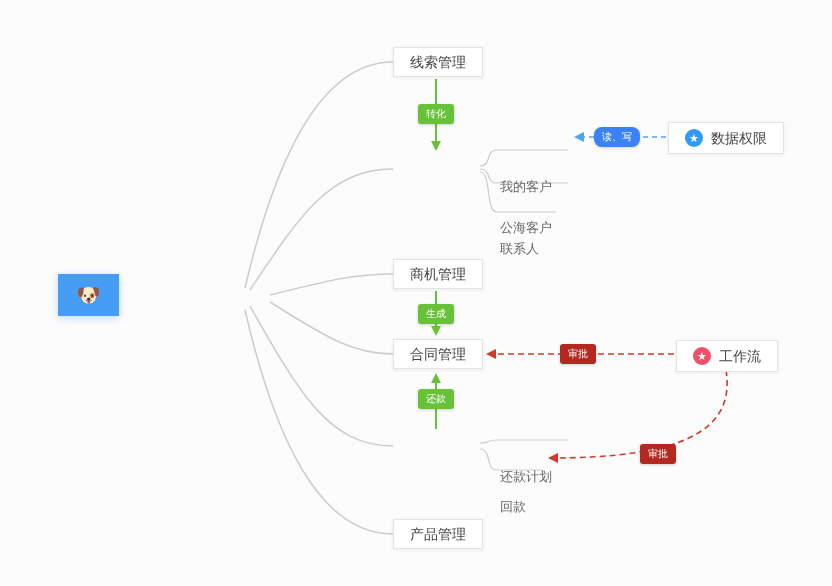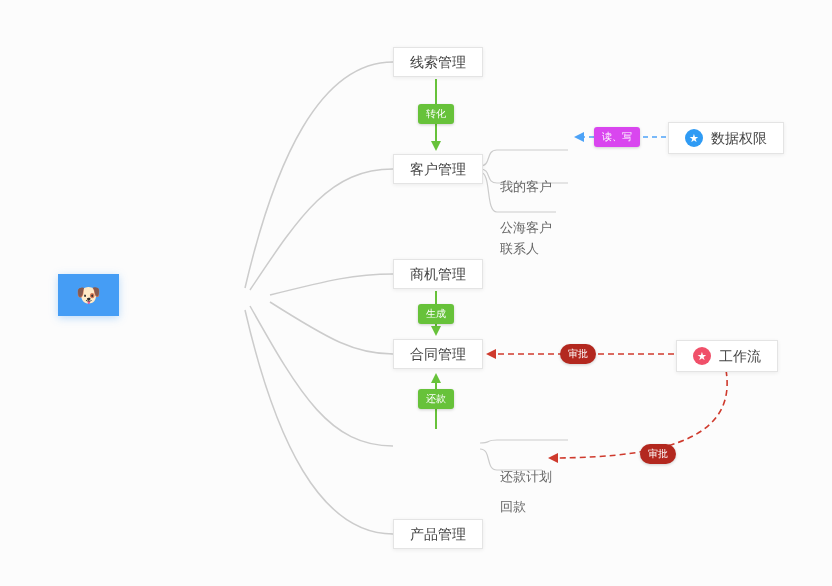--- a/index.html
+++ b/index.html
@@ -71,22 +71,22 @@
     transform:translate(-50%,-50%);
     color:#fff;
     font-size:10px;
     line-height:12px;
     padding:4px 8px;
     border-radius:3px;
     white-space:nowrap;
     box-shadow:0 1px 3px rgba(0,0,0,.18);
   }
   .badge.green{background:#67c23a;}
-  .badge.blue{background:#d946ef;}
-  .badge.red{background:#b3281f;border-radius:10px;}
+  .badge.blue{background:#3b82f6;border-radius:8px;}
+  .badge.red{background:#b3281f;}
 </style>
 </head>
 <body>
 
 <div class="canvas">
 
   <svg class="wires" viewBox="0 0 832 586" xmlns="http://www.w3.org/2000/svg">
     <defs>
       <marker id="ah-green" markerWidth="10" markerHeight="10" refX="8" refY="5" orient="auto" markerUnits="userSpaceOnUse">
         <path d="M0 0 L10 5 L0 10 Z" fill="#67c23a"></path>
@@ -126,21 +126,20 @@
 
     <path d="M674 354 L488 354" fill="none" stroke="#cf3a2d" stroke-width="1.6" stroke-dasharray="6 4" marker-end="url(#ah-red)"></path>
     <path d="M726 370 C736 432 680 458 550 458" fill="none" stroke="#cf3a2d" stroke-width="1.6" stroke-dasharray="6 4" marker-end="url(#ah-red)"></path>
   </svg>
 
   <div class="node root" style="left:58px;top:274px">
     <span class="dog">🐶</span>
   </div>
 
   <div class="node" style="left:393px;top:47px">线索管理</div>
-  <div class="node" style="left:393px;top:154px">客户管理</div>
   <div class="node" style="left:393px;top:259px">商机管理</div>
   <div class="node" style="left:393px;top:339px">合同管理</div>
   <div class="node" style="left:393px;top:519px">产品管理</div>
 
   <div class="leaf" style="left:500px;top:131px">我的客户</div>
   <div class="leaf" style="left:500px;top:172px">公海客户</div>
   <div class="leaf" style="left:500px;top:193px">联系人</div>
 
   <div class="leaf" style="left:500px;top:421px">还款计划</div>
   <div class="leaf" style="left:500px;top:451px">回款</div>

